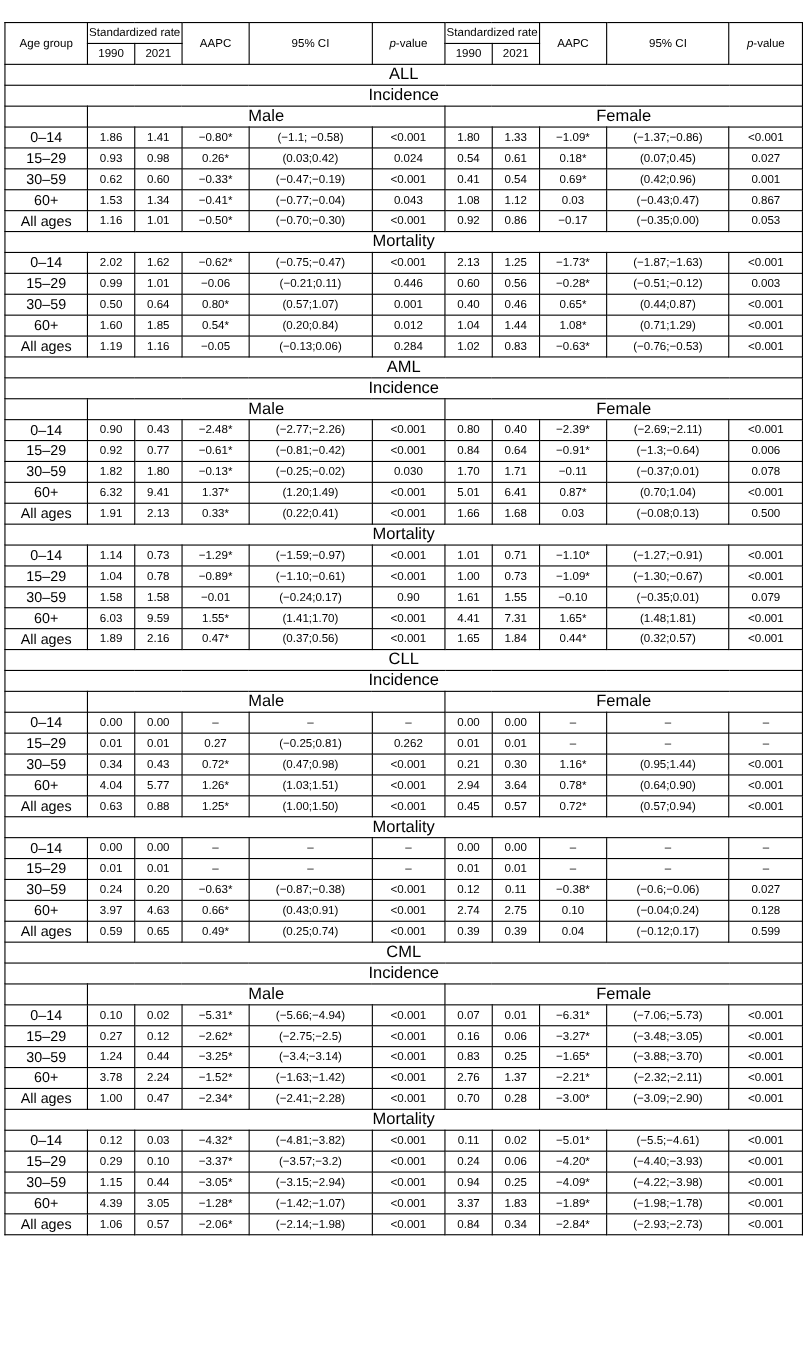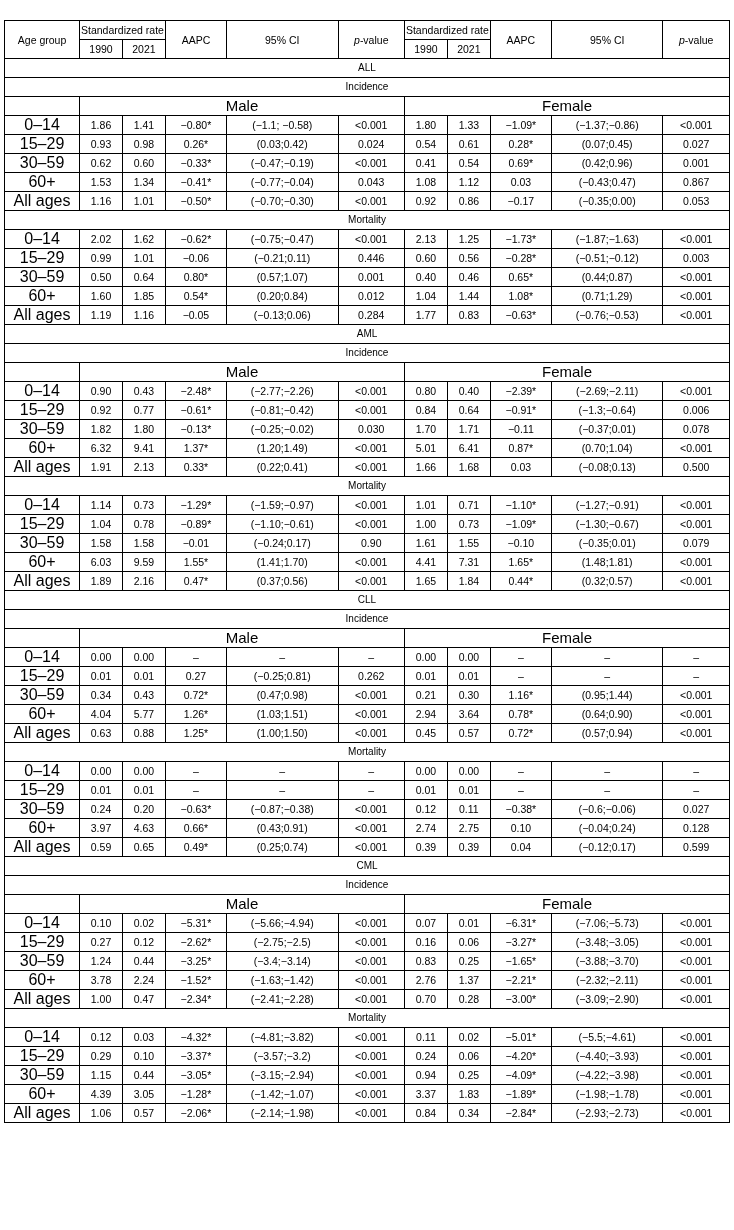--- a/index.html
+++ b/index.html
@@ -38,37 +38,37 @@
   }
   table.stats th {
     font-weight: normal;
   }
   .hdr-age { width: 70px; }
   .c-year { width: 40px; }
   .c-aapc { width: 57px; }
   .c-ci   { width: 104px; }
   .c-p    { width: 62px; }
   .sect {
-    font-size: 10px;
+    font-size: 15px;
   }
   .grp {
     font-size: 15px;
   }
   .hdr-top {
     height: 20px;
     line-height: 13px;
   }
   .hdr-tall {
     height: 40px;
   }
   .two-line {
     line-height: 13px;
   }
   .ital { font-style: italic; }
-  .age-cell { font-size: 16px; }
+  .age-cell { font-size: 13px; }
   .num { font-size: 10.5px; }
 </style>
 </head>
 <body>
 
 <div class="sheet">
   <table class="stats">
     <colgroup>
       <col class="hdr-age">
       <col class="c-year">
@@ -128,21 +128,21 @@
         </tr>
         <tr>
           <td class="age-cell">15–29</td>
           <td class="num">0.93</td>
           <td class="num">0.98</td>
           <td class="num">0.26*</td>
           <td class="num">(0.03;0.42)</td>
           <td class="num">0.024</td>
           <td class="num">0.54</td>
           <td class="num">0.61</td>
-          <td class="num">0.28*</td>
+          <td class="num">0.18*</td>
           <td class="num">(0.07;0.45)</td>
           <td class="num">0.027</td>
         </tr>
         <tr>
           <td class="age-cell">30–59</td>
           <td class="num">0.62</td>
           <td class="num">0.60</td>
           <td class="num">−0.33*</td>
           <td class="num">(−0.47;−0.19)</td>
           <td class="num">&lt;0.001</td>
@@ -233,21 +233,21 @@
           <td class="num">(0.71;1.29)</td>
           <td class="num">&lt;0.001</td>
         </tr>
         <tr>
           <td class="age-cell">All ages</td>
           <td class="num">1.19</td>
           <td class="num">1.16</td>
           <td class="num">−0.05</td>
           <td class="num">(−0.13;0.06)</td>
           <td class="num">0.284</td>
-          <td class="num">1.77</td>
+          <td class="num">1.02</td>
           <td class="num">0.83</td>
           <td class="num">−0.63*</td>
           <td class="num">(−0.76;−0.53)</td>
           <td class="num">&lt;0.001</td>
         </tr>
         <tr>
           <td colspan="11" class="sect">AML</td>
         </tr>
         <tr>
           <td colspan="11" class="sect">Incidence</td>

